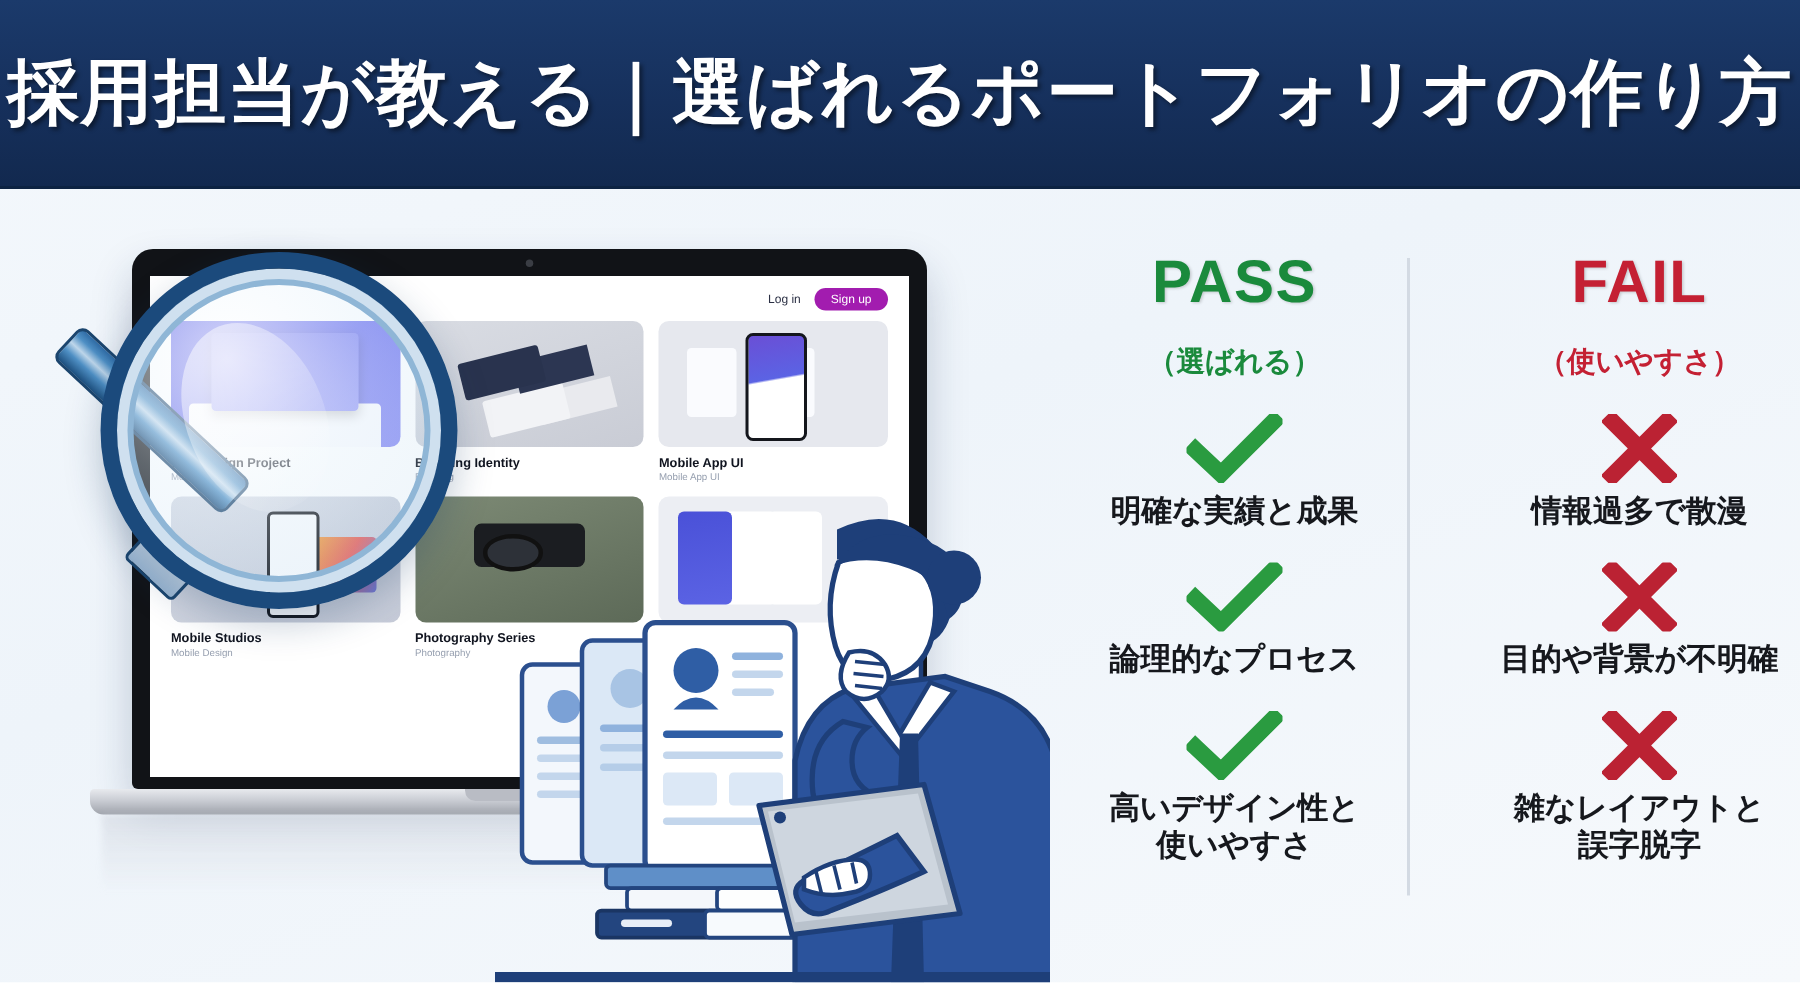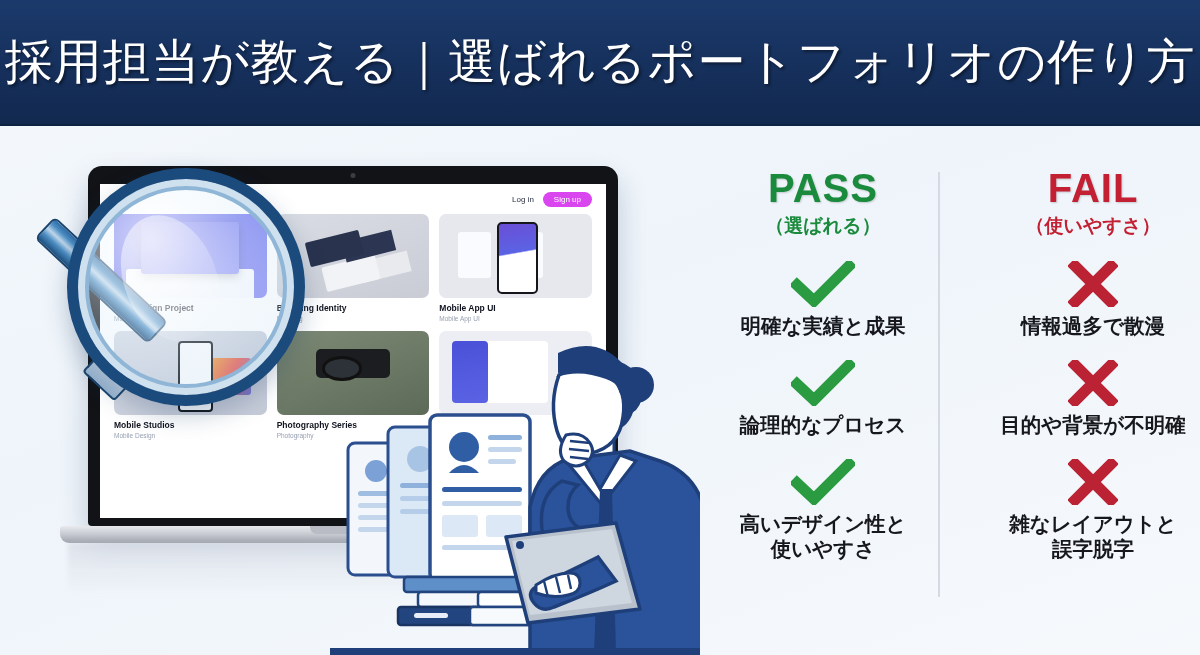--- a/index.html
+++ b/index.html
@@ -19,21 +19,21 @@
   #header {
     position: absolute; left: 0; top: 0;
     width: 1200px; height: 126px;
     background: linear-gradient(180deg,#1b3a6b 0%,#16305c 55%,#12294f 100%);
     display: flex; align-items: center; justify-content: center;
     border-bottom: 2px solid #0d2342;
   }
   #header-title {
     color: #ffffff;
     font-size: 48px;
-    font-weight: 400;
+    font-weight: 700;
     letter-spacing: 1px;
     white-space: nowrap;
     text-shadow: 2px 2px 3px rgba(0,0,0,.45);
   }
 
   
   #left-visual { position: absolute; left: 0; top: 126px; width: 700px; height: 529px; }
 
   
   #laptop { position: absolute; left: 88px; top: 40px; width: 530px; height: 395px; }
@@ -51,21 +51,21 @@
   #screen {
     position: relative; width: 100%; height: 100%;
     background: #ffffff; overflow: hidden;
   }
   #screen-nav {
     height: 30px; display: flex; align-items: center; justify-content: flex-end;
     gap: 9px; padding-right: 14px;
   }
   .nav-login { font-size: 8px; color: #2b3044; padding-left: 46px; }
   .nav-signup {
-    font-size: 8px; color: #fff; background: #d946ef;
+    font-size: 8px; color: #fff; background: #a21caf;
     padding: 3px 11px; border-radius: 9px;
   }
   #card-grid {
     display: grid; grid-template-columns: repeat(3,1fr);
     gap: 9px 10px; padding: 0 14px;
   }
   .card { }
   .card-thumb {
     height: 84px; border-radius: 7px; background: #dfe2ea;
     position: relative; overflow: hidden;
@@ -182,21 +182,21 @@
     position: absolute; left: 230px; top: 46px; width: 2px; height: 425px;
     background: #d3dae3;
   }
   .col { position: absolute; top: 0; width: 230px; text-align: center; }
   #col-pass { left: 0; }
   #col-fail { left: 270px; }
   .col-head {
     font-size: 40px; font-weight: 700; letter-spacing: 1px; margin-top: 40px;
     text-shadow: 1px 1px 2px rgba(0,0,0,.18);
   }
-  .col-sub { font-size: 19px; font-weight: 700; margin-top: 2px; }
+  .col-sub { font-size: 19px; font-weight: 700; margin-top: 17px; }
   .pass-color { color: #1a8a3c; }
   .fail-color { color: #c42033; }
   .item { margin-top: 22px; }
   .mark { height: 46px; display: flex; align-items: center; justify-content: center; }
   .mark svg { display: block; }
   .item-label {
     font-size: 20.5px; font-weight: 700; color: #16181d; line-height: 1.22;
     margin-top: 6px; white-space: pre-line;
   }
 </style>

